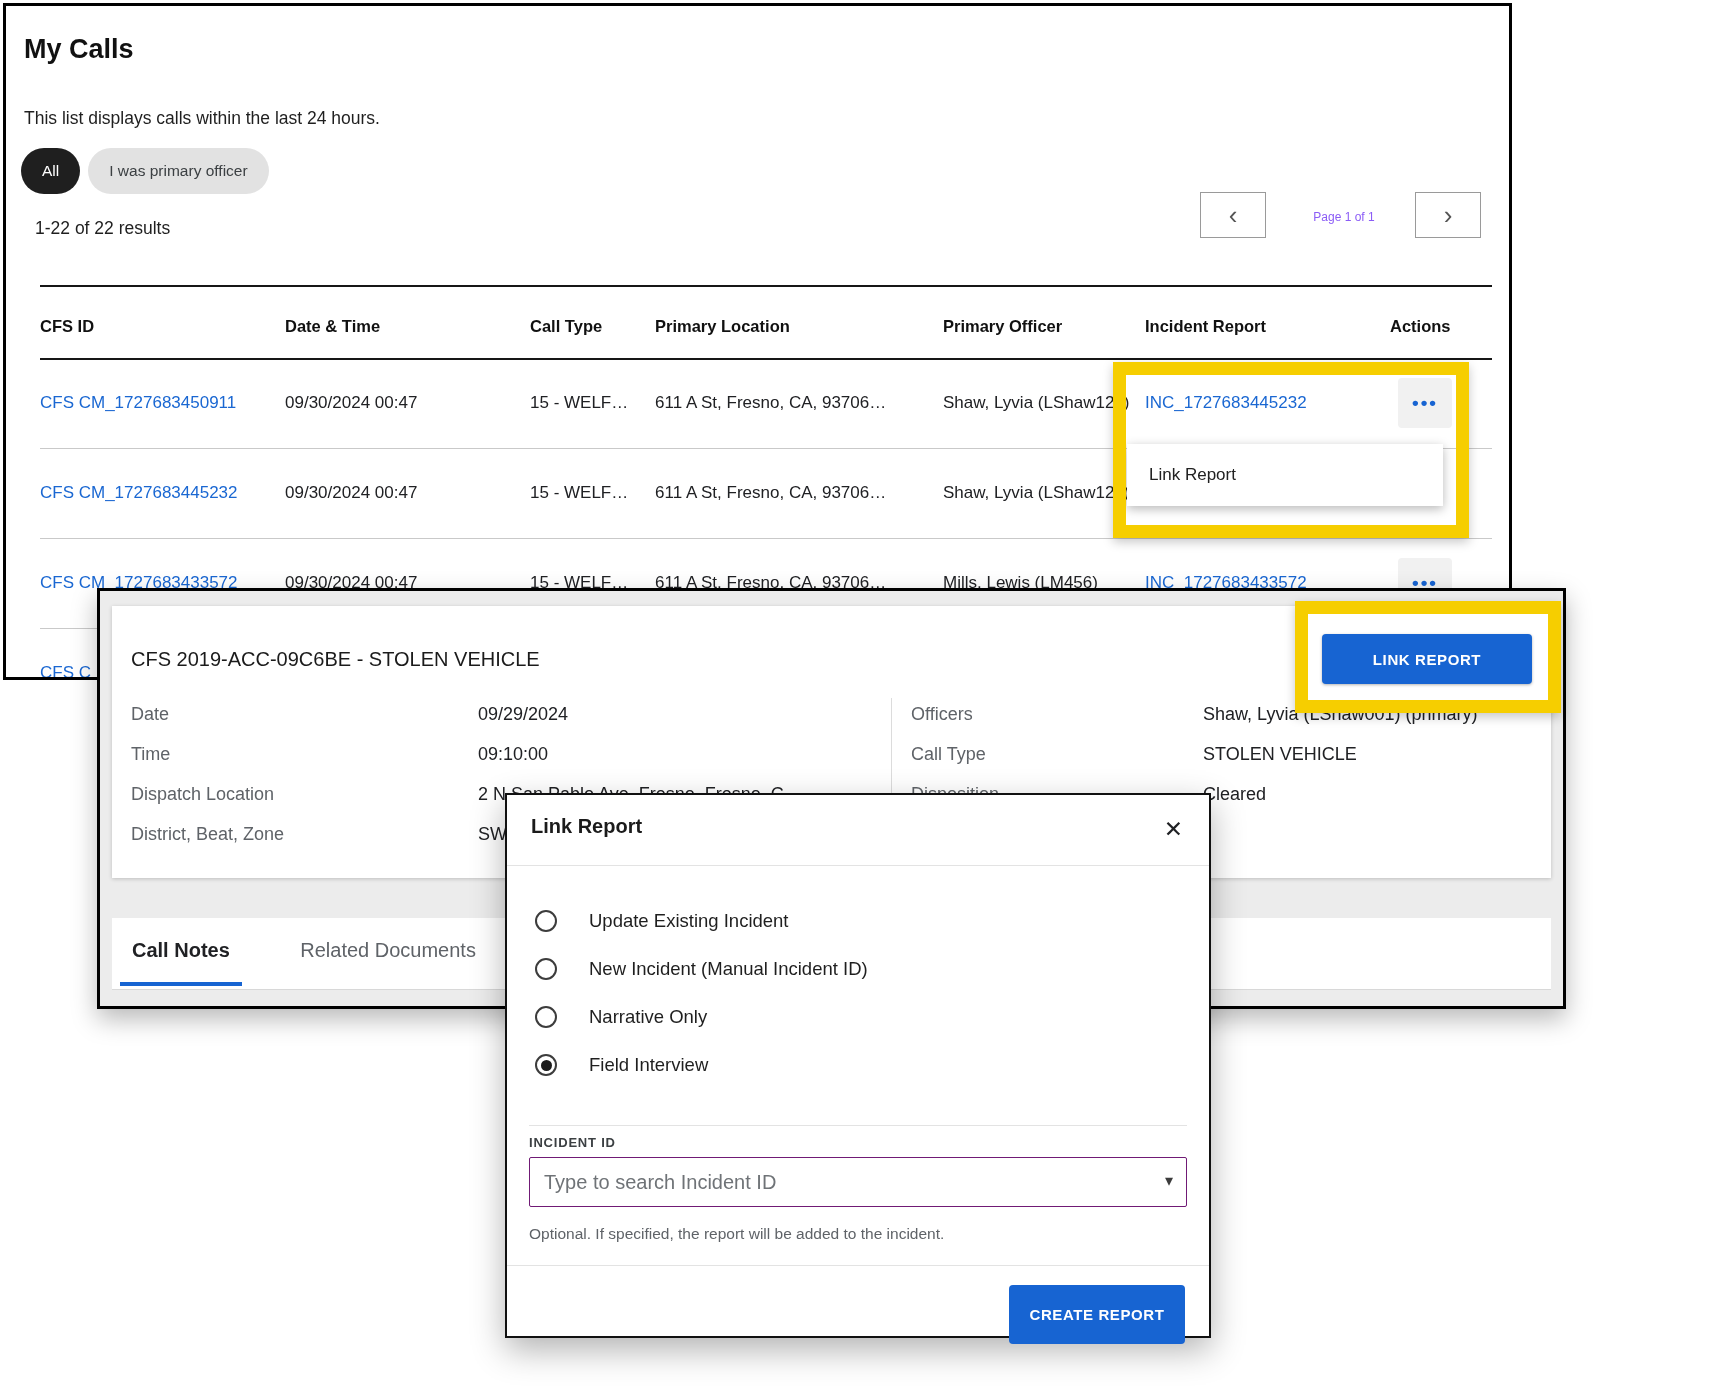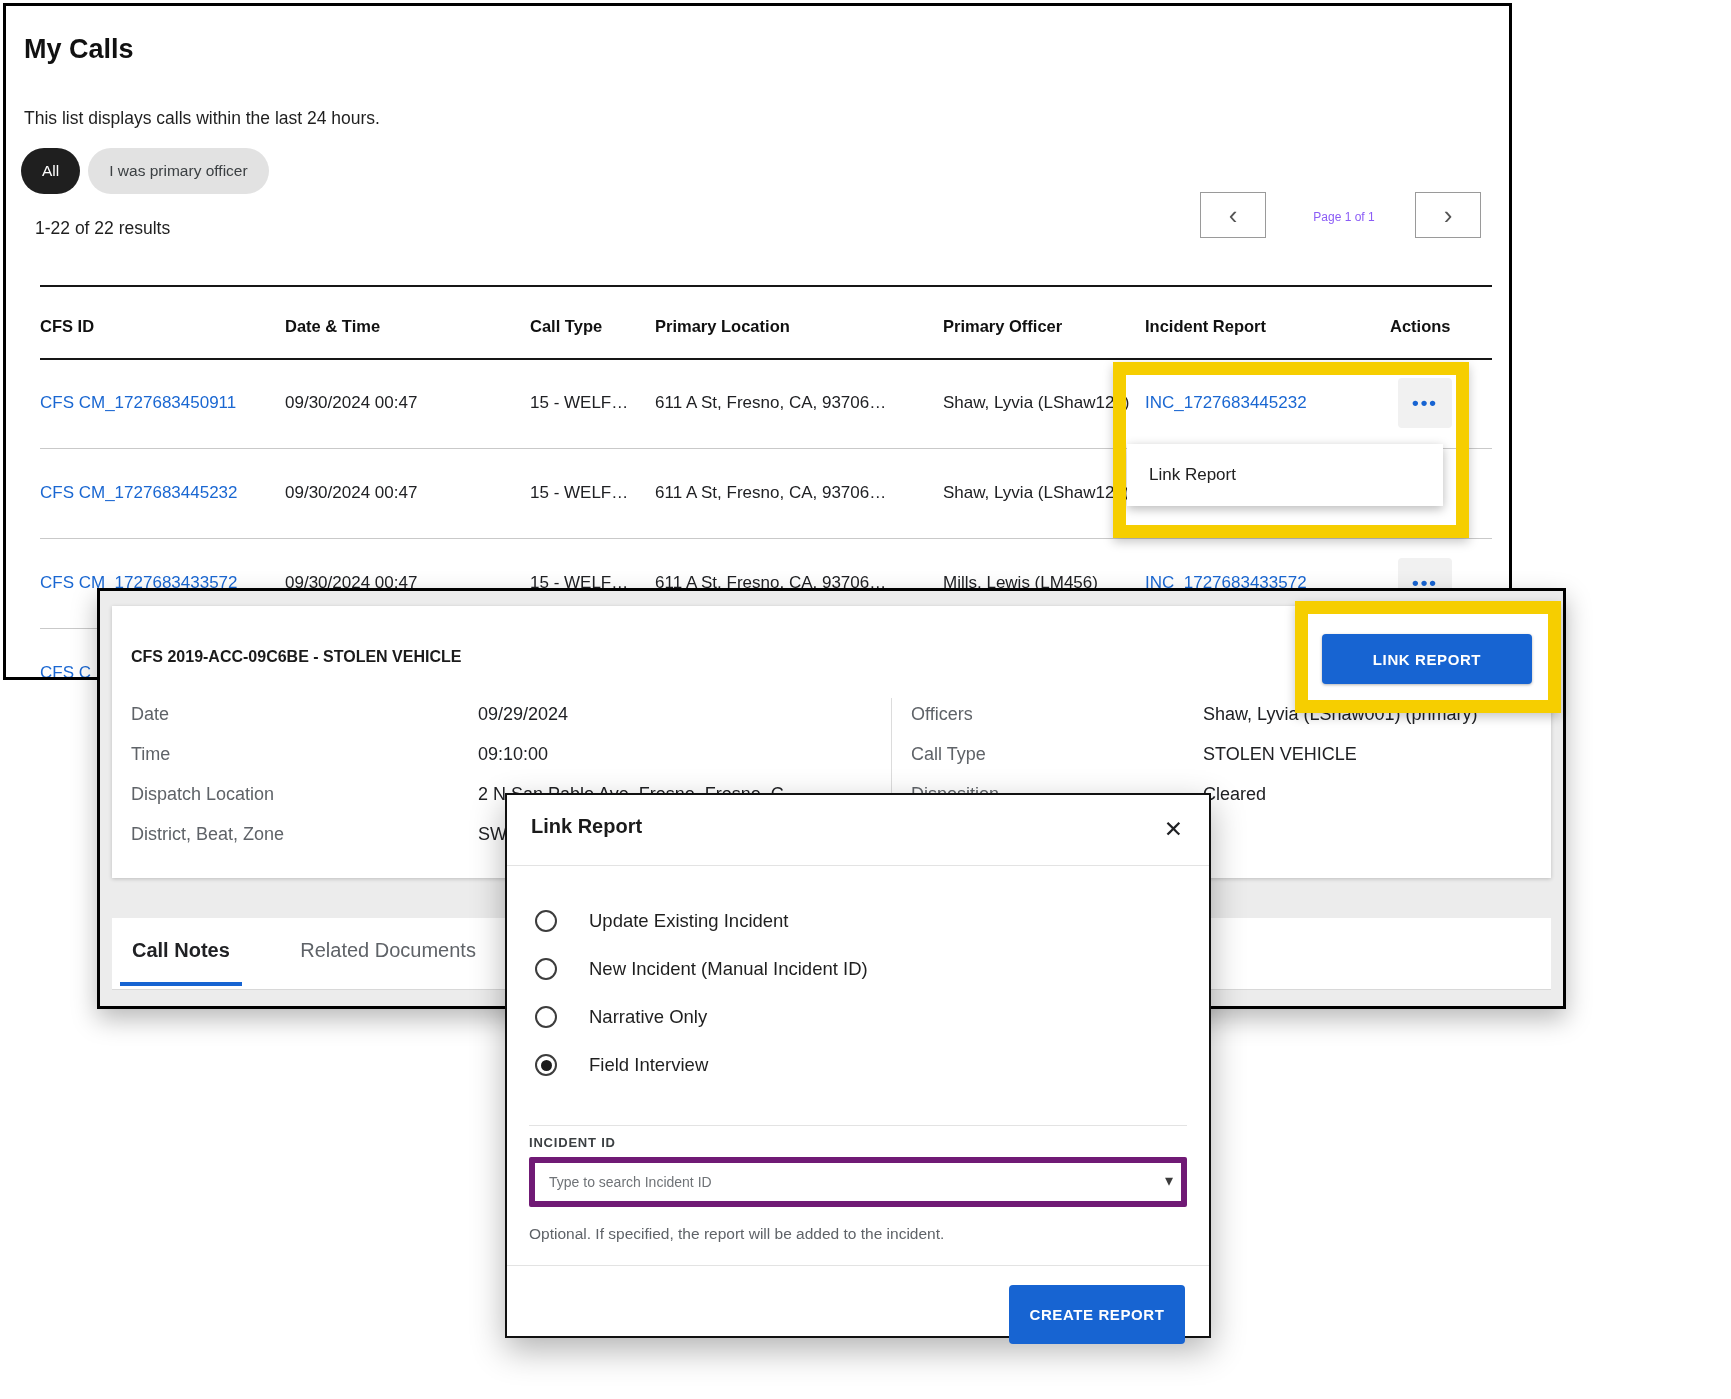--- a/index.html
+++ b/index.html
@@ -41,21 +41,21 @@
   .menu-item { display:block; line-height:62px; padding-left:22px; font-size:17px; color:#212121; cursor:pointer; }
   .ylw { position:absolute; border:13px solid #f6ce00; pointer-events:none; box-shadow:0 4px 10px rgba(0,0,0,0.22); }
   .ylw1 { left:1113px; top:362px; width:356px; height:176px; z-index:6; }
   .ylw2 { left:1295px; top:601px; width:266px; height:112px; z-index:12; }
 
   
   .window2 { position:absolute; left:97px; top:588px; width:1469px; height:421px; border:3px solid #000;
     background:#ececec; z-index:10; box-shadow:0 10px 24px rgba(0,0,0,0.28); }
   .detail-card { position:absolute; left:12px; top:15px; width:1439px; height:272px; background:#fff;
     box-shadow:0 1px 4px rgba(0,0,0,0.2); }
-  .card-title { position:absolute; left:19px; top:42px; font-size:16px; font-weight:bold; color:#1b1b1b; }
+  .card-title { position:absolute; left:19px; top:42px; font-size:20px; font-weight:normal; color:#1b1b1b; }
   .f-label { position:absolute; font-size:18px; color:#5f6368; white-space:nowrap; }
   .f-value { position:absolute; font-size:18px; color:#202124; white-space:nowrap; }
   .vdivider { position:absolute; left:779px; top:92px; width:1px; height:160px; background:#dcdcdc; }
   .tabs-strip { position:absolute; left:12px; top:327px; width:1439px; height:72px; background:#fff; border-bottom:1px solid #d8d8d8; }
   .tab { display:inline-block; line-height:64px; font-size:20px; padding:0 12px; cursor:pointer; }
   .tab.active { margin-left:8px; font-weight:bold; color:#202124; border-bottom:4px solid #1764d2; }
   .tab.inactive { margin-left:42px; color:#5f6368; }
   .blue-btn { background:#1764d2; color:#fff; font-weight:bold; font-size:15px; letter-spacing:0.6px;
     border:none; border-radius:4px; display:flex; align-items:center; justify-content:center; cursor:pointer; }
   .link-report-btn { position:absolute; left:1322px; top:634px; width:210px; height:50px; z-index:13;
@@ -70,21 +70,21 @@
   .m-div.d1 { left:0; right:0; top:70px; }
   .m-div.d2 { left:22px; right:22px; top:330px; }
   .m-div.d3 { left:0; right:0; top:470px; }
   .radio-row { position:absolute; left:28px; height:48px; display:flex; align-items:center; cursor:pointer; }
   .radio-circle { width:22px; height:22px; border:2px solid #3c3c3c; border-radius:50%; margin-right:32px;
     display:flex; align-items:center; justify-content:center; flex:0 0 auto; }
   .radio-row.selected .radio-circle::after { content:""; width:11px; height:11px; border-radius:50%; background:#1b1b1b; }
   .radio-label { font-size:18.5px; color:#1f1f1f; white-space:nowrap; }
   .inc-label { position:absolute; left:22px; top:340px; font-size:13px; font-weight:bold; letter-spacing:0.8px; color:#3c4043; }
   .inc-input-wrap { position:absolute; left:22px; right:22px; top:362px; height:50px; }
-  .inc-input { width:100%; height:100%; border:6px solid #701a75; border-radius:2px; font-size:14px; padding:0 40px 0 14px;
+  .inc-input { width:100%; height:100%; border:1px solid #701a75; border-radius:2px; font-size:20px; padding:0 40px 0 14px;
     font-family:"Liberation Sans", sans-serif; color:#000000; background:#fff; }
   .inc-input::placeholder { color:#6f7377; }
   .inc-caret { position:absolute; right:14px; top:14px; font-size:16px; color:#3c3c3c; pointer-events:none; }
   .inc-helper { position:absolute; left:22px; top:430px; font-size:15.5px; color:#5f6368; }
   .create-btn { position:absolute; right:24px; top:490px; width:176px; height:59px; }
 </style>
 </head>
 <body>
 
 <div id="stage">

